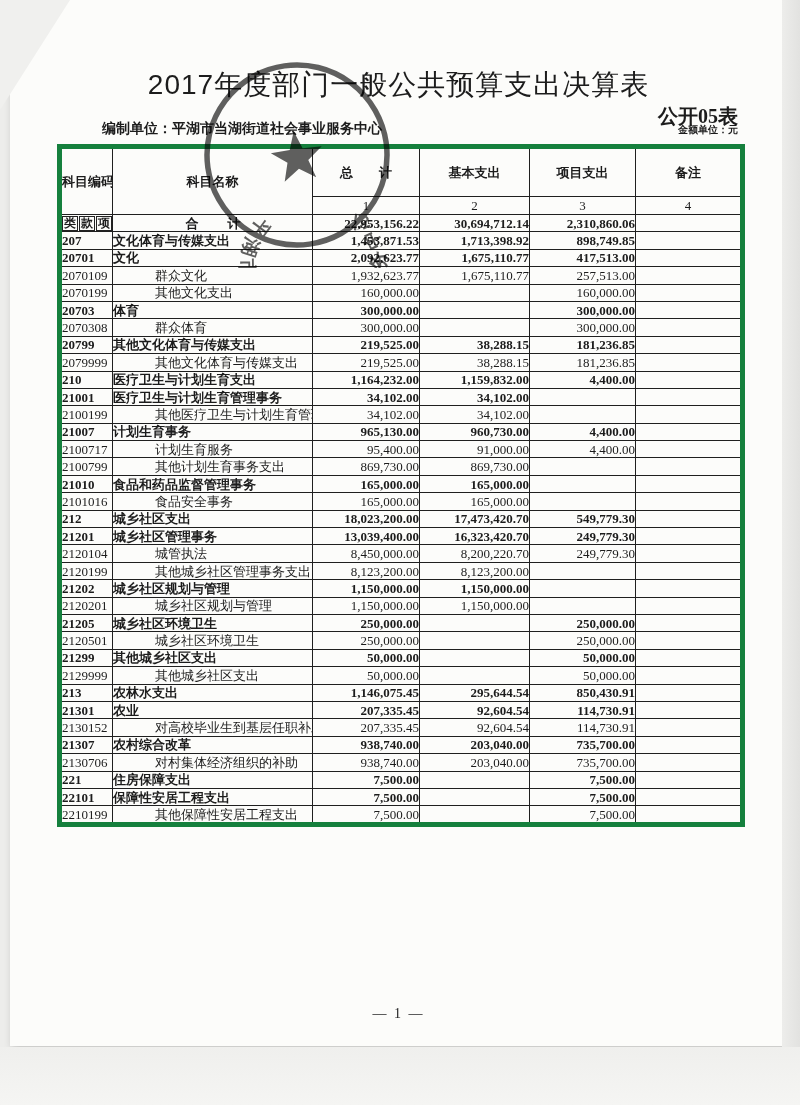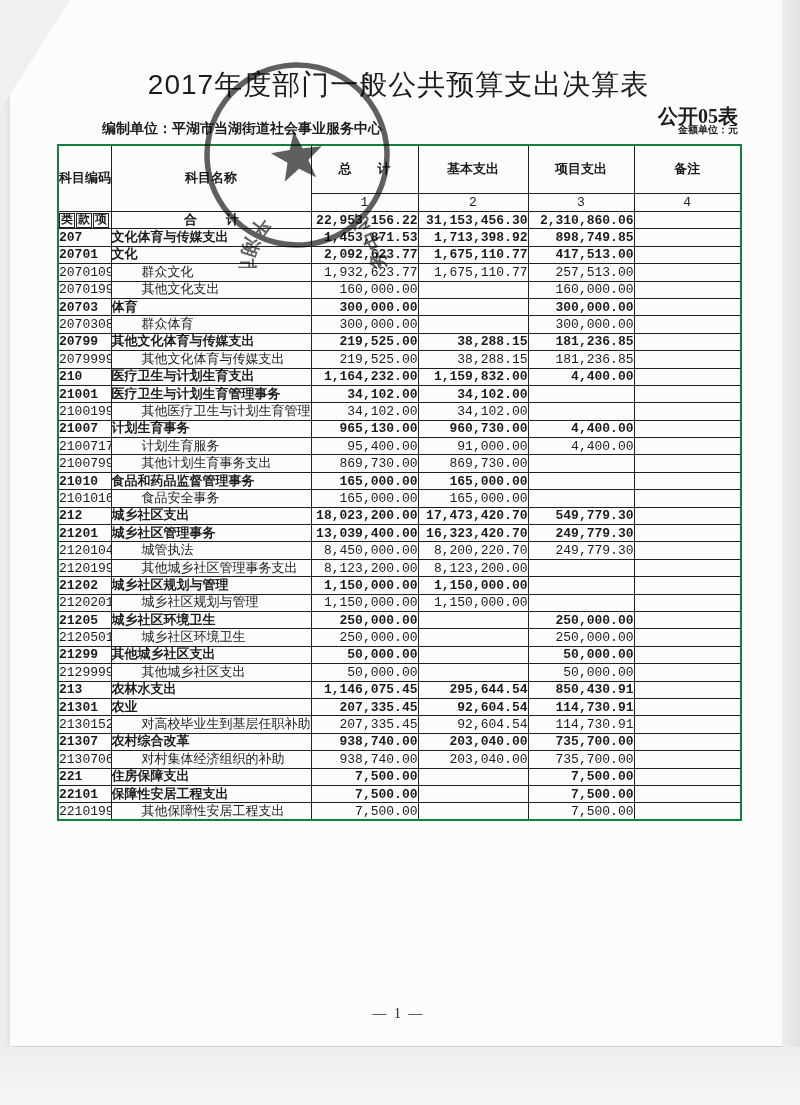--- a/index.html
+++ b/index.html
@@ -32,29 +32,29 @@
 
   table.budget{
     position:absolute;left:57px;top:144px;width:683px;
     border-collapse:collapse;table-layout:fixed;
   }
   table.budget th,table.budget td{
     border:1.5px solid #1f1f1f;
     font-size:13px;line-height:1;
     padding:0;margin:0;overflow:hidden;white-space:nowrap;
   }
-  table.budget{border:2px solid #15803d;font-family:Liberation Mono, monospace;}
+  table.budget{border:5px solid #15803d;}
   thead th{font-weight:bold;font-size:14px;text-align:center;}
   tr.hrow1 th{height:47px;}
   tr.hrow2 th{height:17px;font-size:13px;font-weight:normal;}
   tbody td{height:16px;}
   tbody tr{height:17.4px;}
   td.code{text-align:left;padding-left:3px;}
   td.name{text-align:left;padding-left:4px;}
-  td.name.ind{padding-left:30px;}
+  td.name.ind{padding-left:42px;}
   td.name.ctr{text-align:center;padding-left:9px;letter-spacing:8px;}
   td.num{text-align:right;padding-right:5px;}
   tr.b{font-weight:bold;}
   .cbox{
     display:inline-block;border:1.5px solid #222;box-sizing:border-box;
     width:16px;height:15px;line-height:13px;text-align:center;
     font-size:12px;font-weight:bold;margin-right:1px;vertical-align:middle;
   }
   .footer-page{
     position:absolute;left:57px;top:1006px;width:683px;text-align:center;
@@ -101,21 +101,21 @@
       <th>2</th>
       <th>3</th>
       <th>4</th>
     </tr>
   </thead>
   <tbody>
       <tr class="b">
     <td class="code"><span class="cbox">类</span><span class="cbox">款</span><span class="cbox">项</span></td>
     <td class="name ctr">合　计</td>
     <td class="num">22,953,156.22</td>
-    <td class="num">31,153,456.30</td>
+    <td class="num">30,694,712.14</td>
     <td class="num">2,310,860.06</td>
     <td class="num"></td>
   </tr>
       <tr class="b">
     <td class="code">207</td>
     <td class="name">文化体育与传媒支出</td>
     <td class="num">1,453,871.53</td>
     <td class="num">1,713,398.92</td>
     <td class="num">898,749.85</td>
     <td class="num"></td>

